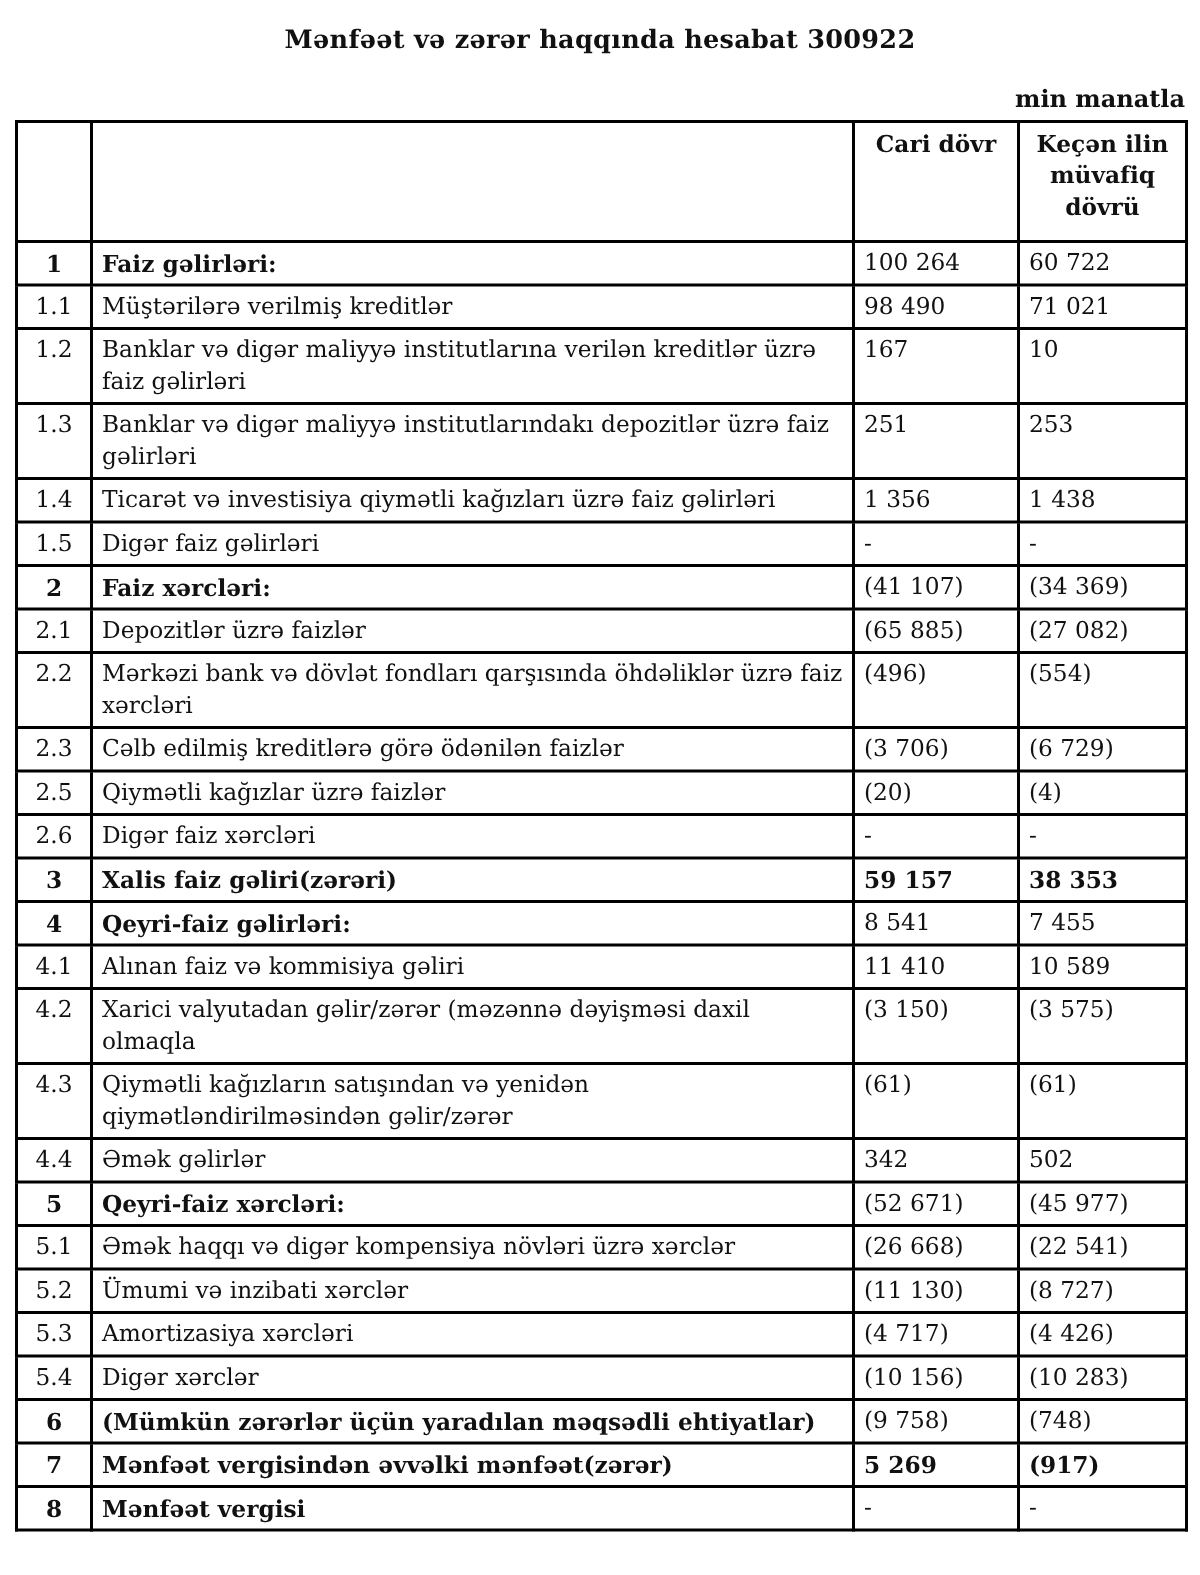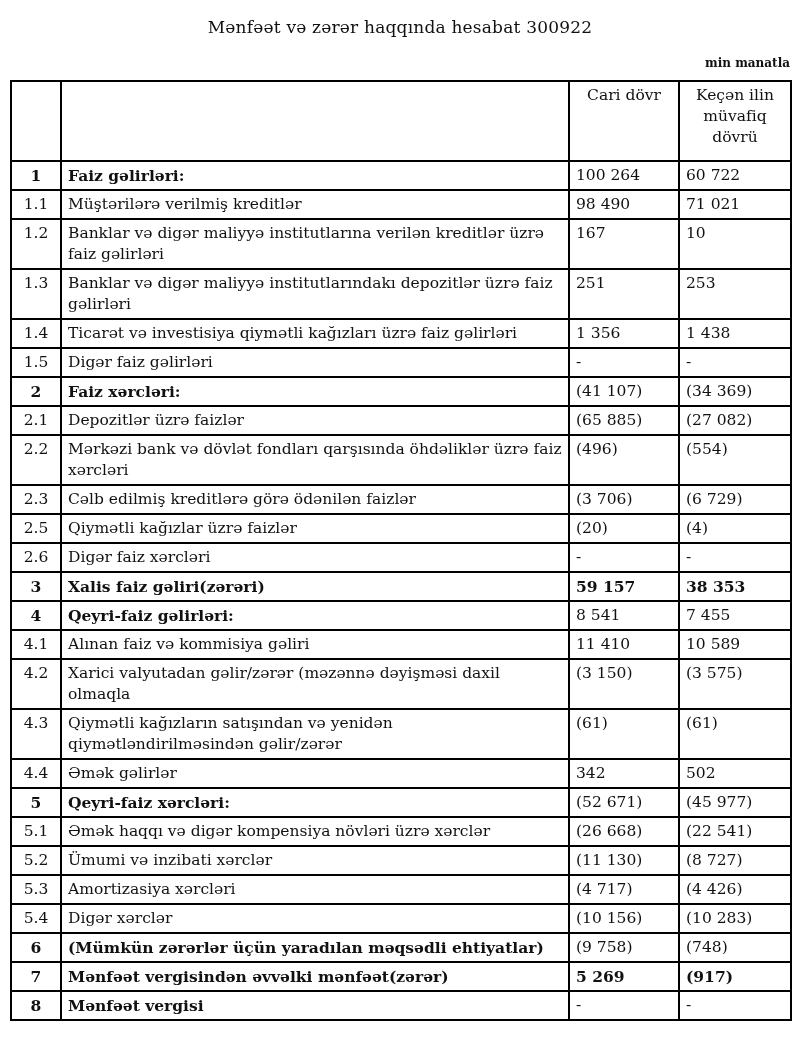--- a/index.html
+++ b/index.html
@@ -16,31 +16,31 @@
   }
   .page {
     position: relative;
     width: 800px;
     height: 1050px;
     background: #ffffff;
     overflow: hidden;
   }
   .report-title {
     text-align: center;
-    font-weight: normal;
+    font-weight: bold;
     font-size: 17px;
     padding-top: 17px;
     letter-spacing: 0.2px;
   }
   .unit-label {
     position: absolute;
     top: 56px;
     right: 10px;
     font-weight: bold;
-    font-size: 12px;
+    font-size: 16px;
   }
   table.pnl {
     position: absolute;
     left: 10px;
     top: 80px;
     width: 780px;
     border-collapse: collapse;
     table-layout: fixed;
   }
   table.pnl th, table.pnl td {
@@ -52,21 +52,21 @@
     overflow: hidden;
     word-wrap: break-word;
   }
   col.c-no   { width: 50px; }
   col.c-desc { width: 508px; }
   col.c-cur  { width: 110px; }
   col.c-prev { width: 112px; }
   thead th {
     height: 72px;
     text-align: center;
-    font-weight: normal;
+    font-weight: bold;
     padding-top: 4px;
   }
   td.cell-no {
     text-align: center;
   }
   td.cell-val {
     text-align: left;
     margin-top: 12px;
   }
   .b { font-weight: bold; }

